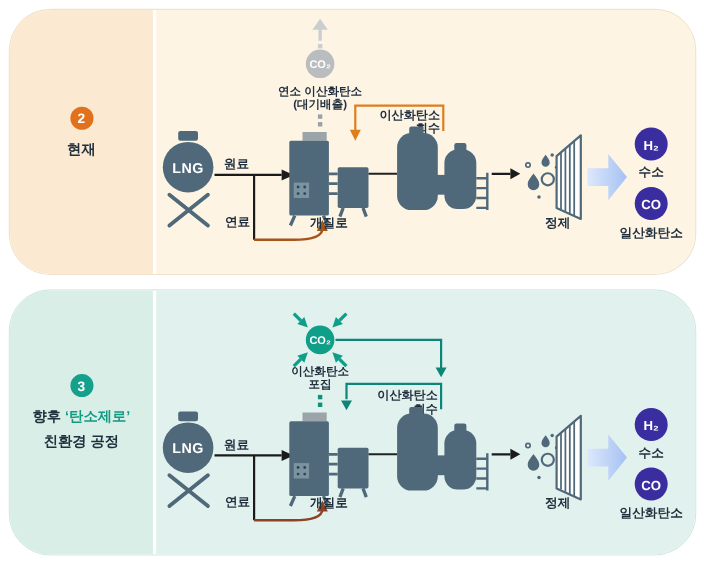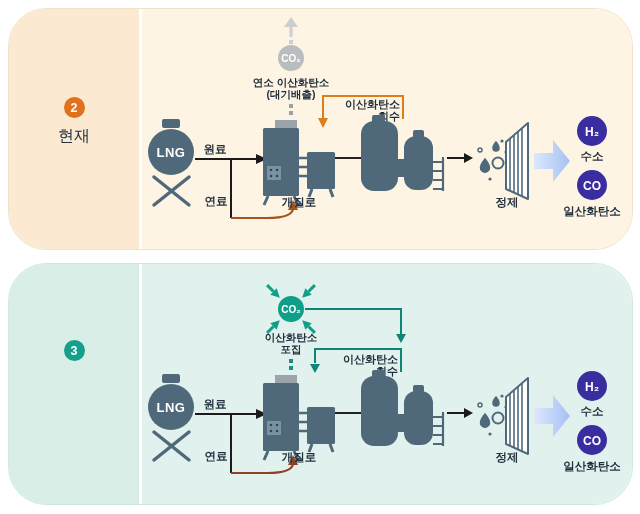--- a/index.html
+++ b/index.html
@@ -15,21 +15,21 @@
   #panel-current .panel-right{background:#fdf4e4;}
   #panel-future .panel-left{background:#d8eee6;}
   #panel-future .panel-right{background:#e1f1ee;}
   .side{position:absolute;left:0;top:0;width:130px;display:flex;flex-direction:column;align-items:center;text-align:center;}
   #panel-current .side{padding-top:88px;}
   #panel-future .side{padding-top:76px;}
   .badge{width:21px;height:21px;border-radius:50%;color:#fff;font-size:12.5px;font-weight:bold;
          display:flex;align-items:center;justify-content:center;margin-bottom:7px;}
   .badge-current{background:#e2711d;}
   .badge-future{background:#14a08b;}
-  .side-title{font-size:16px;font-weight:normal;color:#22303e;line-height:22px;white-space:nowrap;}
+  .side-title{font-size:13px;font-weight:bold;color:#22303e;line-height:22px;white-space:nowrap;}
   .hl-teal{color:#129a83;}
   svg.diagram{position:absolute;left:0;top:0;}
   text{font-family:"Liberation Sans","DejaVu Sans",sans-serif;font-weight:bold;}
   .lbl{font-size:11.5px;fill:#22303e;}
   .lbl-s{font-size:10.5px;fill:#22303e;}
   .lbl-r{font-size:11px;fill:#22303e;}
   .sym{font-size:10px;fill:#ffffff;}
   .sym-big{font-size:12px;fill:#ffffff;}
   .tanklbl{font-size:13px;fill:#ffffff;letter-spacing:0.5px;}
 </style>
@@ -158,20 +158,24 @@
       </g>
     </svg>
   </section>
 
   <section class="panel" id="panel-future">
     <div class="panel-left"></div>
     <div class="panel-right"></div>
 
     <div class="side">
       <div class="badge badge-future">3</div>
+      <div class="side-title">
+        <span>향후 </span><span class="hl-teal">‘탄소제로’</span><br>
+        <span>친환경 공정</span>
+      </div>
     </div>
 
     <svg class="diagram" width="623" height="240" viewBox="0 0 623 240">
       <defs>
         <linearGradient id="gradArrow2" x1="0" y1="0" x2="1" y2="0">
           <stop offset="0" stop-color="#dde8fb"></stop>
             <stop offset="1" stop-color="#a5c1f3"></stop>
         </linearGradient>
       </defs>
 

